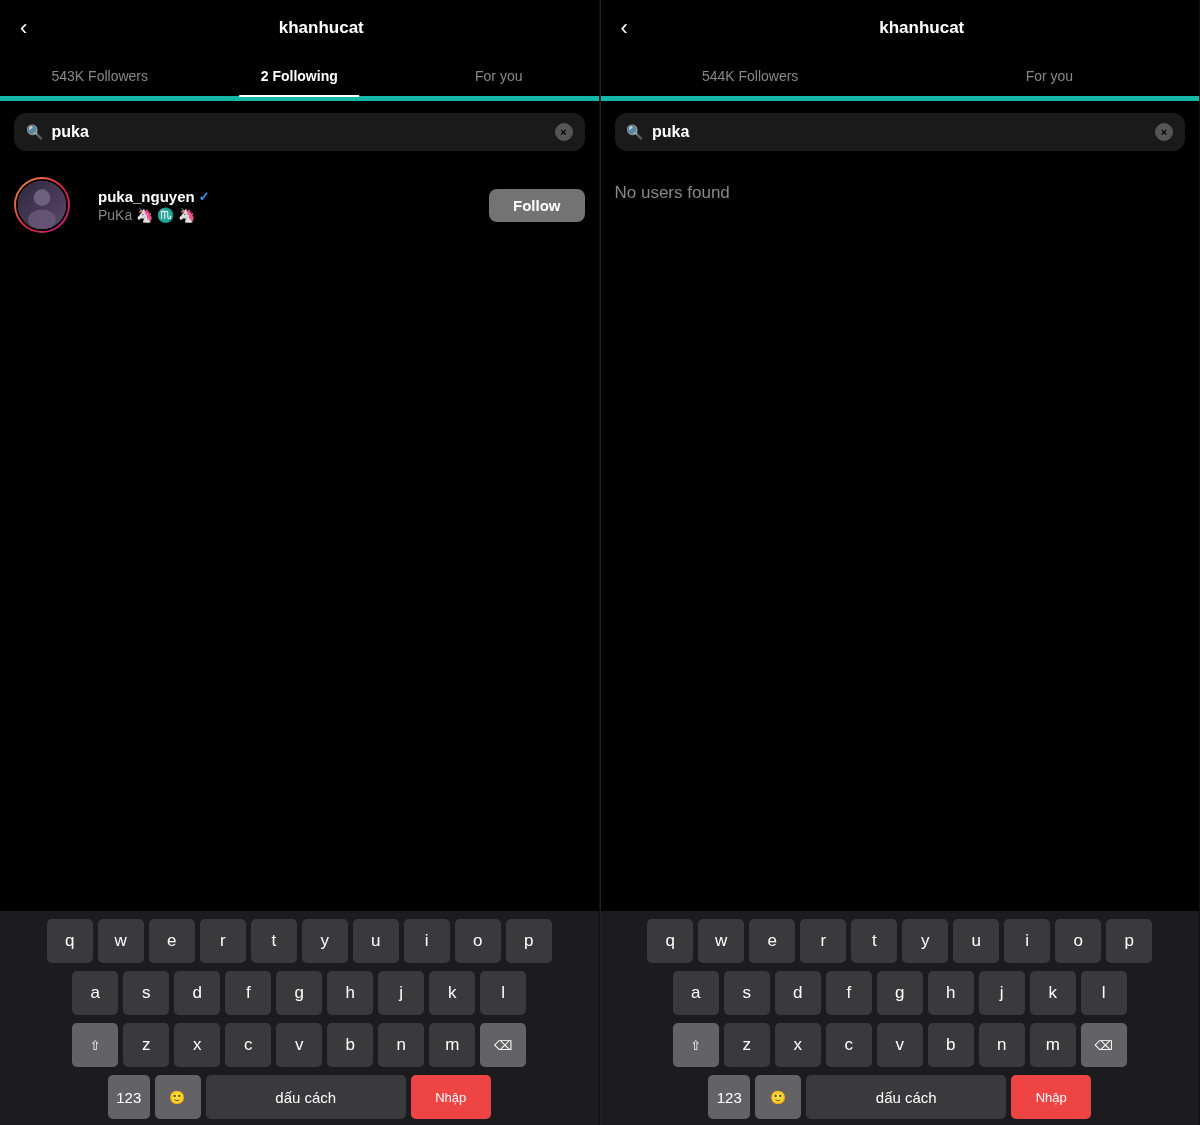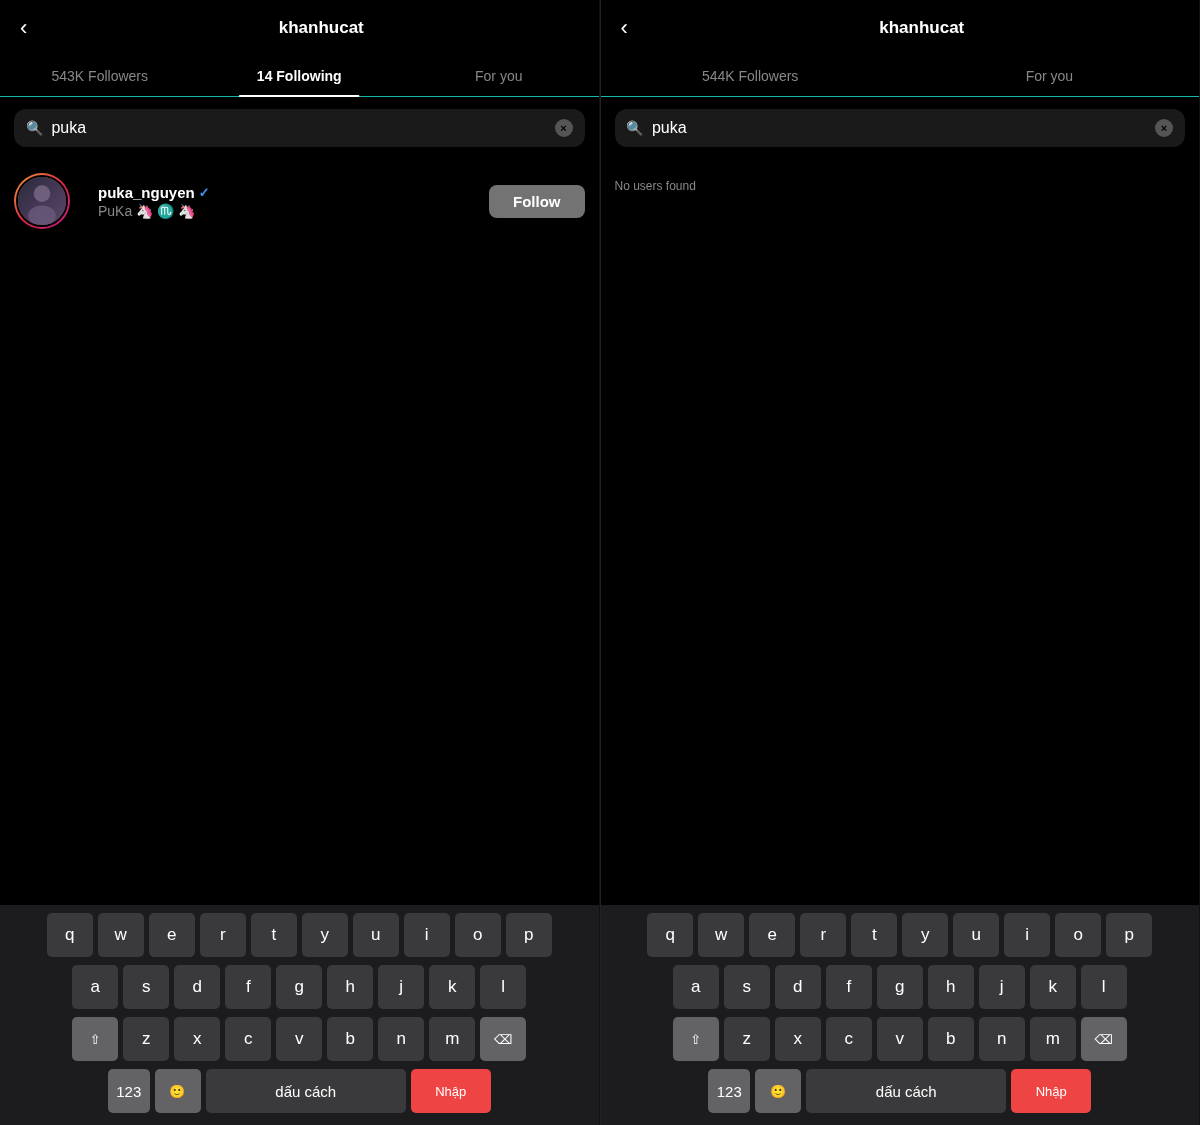--- a/index.html
+++ b/index.html
@@ -44,21 +44,21 @@
     .header-title {
       font-size: 17px;
       font-weight: 700;
       color: #fff;
       padding-left: 44px;
     }
 
     
     .tabs {
       display: flex;
-      border-bottom: 1px solid #14b8a6;
+      border-bottom: 5px solid #14b8a6;
     }
     .tab {
       flex: 1;
       text-align: center;
       padding: 12px 4px;
       font-size: 14px;
       color: #888;
       cursor: pointer;
       position: relative;
     }
@@ -93,20 +93,21 @@
       color: #888;
       font-size: 14px;
     }
     .search-input {
       background: none;
       border: none;
       color: #fff;
       font-size: 16px;
       flex: 1;
       outline: none;
+      font-weight: bold;
     }
     .search-clear {
       background: #555;
       border: none;
       border-radius: 50%;
       color: #000;
       width: 18px;
       height: 18px;
       font-size: 11px;
       cursor: pointer;
@@ -181,21 +182,21 @@
       border-radius: 8px;
       padding: 8px 24px;
       font-size: 15px;
       font-weight: 600;
       cursor: pointer;
     }
 
     
     .no-users {
       padding: 20px 14px;
-      font-size: 12px;
+      font-size: 17px;
       color: #888;
     }
 
     
     .keyboard {
       margin-top: auto;
       background: #1c1c1e;
       padding: 8px 4px 4px;
     }
     .keyboard-row {
@@ -237,21 +238,21 @@
     }
     .key.num {
       background: #636366;
       font-size: 15px;
       max-width: 42px;
     }
     .keyboard-bottom {
       display: flex;
       gap: 5px;
       justify-content: center;
-      margin-bottom: 8px;
+      margin-bottom: 2px;
     }
 
     
     .panel-divider {
       width: 1px;
       background: #222;
     }
   </style>
 </head>
 <body>
@@ -261,21 +262,21 @@
   <div class="header">
     <button class="back-btn">‹</button>
     <span class="header-title">khanhucat</span>
   </div>
 
   <div class="tabs">
     <div class="tab">
       <span>543K Followers</span>
     </div>
     <div class="tab active">
-      <span>14 Following</span>
+      <span>2 Following</span>
     </div>
     <div class="tab">
       <span>For you</span>
     </div>
   </div>
 
   <div class="search-container">
     <div class="search-bar">
       <span class="search-icon-wrap">🔍</span>
       <input class="search-input" type="text" value="puka" style="">

